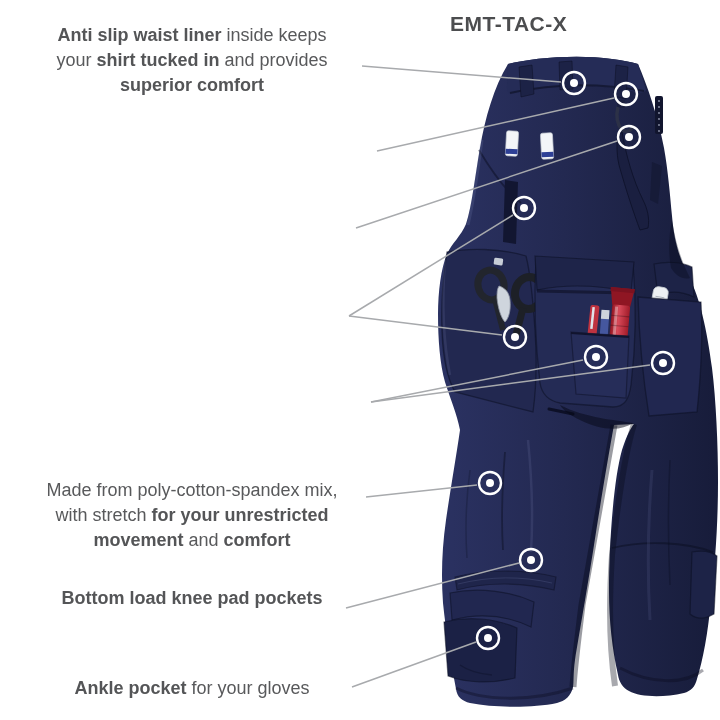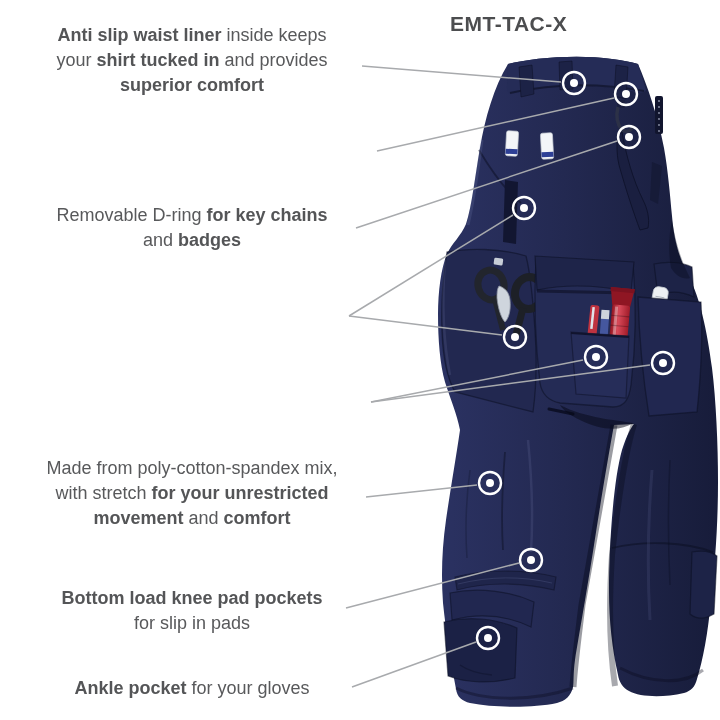--- a/index.html
+++ b/index.html
@@ -5,21 +5,21 @@
   html,body{margin:0;padding:0;background:#fff;}
   #stage{position:relative;width:720px;height:720px;background:#fff;overflow:hidden;
          font-family:"Liberation Sans",sans-serif;}
   #pants-svg{position:absolute;left:0;top:0;width:720px;height:720px;}
   .title{position:absolute;left:450px;top:12px;width:260px;text-align:left;
          font-size:21px;font-weight:700;letter-spacing:.5px;color:#4c4d4f;}
   .callout{position:absolute;left:0;width:384px;text-align:center;
            font-size:18px;line-height:25px;color:#58595b;font-weight:400;}
   .callout b{font-weight:700;color:#545557;}
   .c1{top:23px;} .c2{top:139px;} .c3{top:203px;} .c4{top:290px;}
-  .c5{top:380px;} .c6{top:456px;} .c7{top:586px;} .c8{top:676px;}
+  .c5{top:380px;} .c6{top:478px;} .c7{top:586px;} .c8{top:676px;}
 </style>
 </head>
 <body>
 
 <div id="stage">
 
   <svg id="pants-svg" viewBox="0 0 720 720">
     <defs>
       <linearGradient id="gBody" x1="0" y1="0" x2="1" y2="0">
         <stop offset="0" stop-color="#2b3262"></stop>
@@ -236,18 +236,17 @@
         <g>
           <circle cx="488" cy="638" r="11" fill="none" stroke="#ffffff" stroke-width="2.4"></circle>
           <circle cx="488" cy="638" r="4" fill="#ffffff"></circle>
         </g>
       </g>
   </svg>
 
   <div class="title">EMT-TAC-X</div>
 
   <div class="callout c1"><b>Anti slip waist liner</b><span> inside keeps</span><br><span>your </span><b>shirt tucked in</b><span> and provides</span><br><b>superior comfort</b></div>
-  <div class="callout c3"><span>Removable D-ring </span><b>for key chains</b><br><span>and </span><b>badges</b></div>
   <div class="callout c6"><span>Made from poly-cotton-spandex mix,</span><br><span>with stretch </span><b>for your unrestricted</b><br><b>movement</b><span> and </span><b>comfort</b></div>
-  <div class="callout c7"><b>Bottom load knee pad pockets</b><br><span>for slip in pads</span></div>
+  <div class="callout c7"><b>Bottom load knee pad pockets</b><br></div>
   <div class="callout c8"><b>Ankle pocket</b><span> for your gloves</span></div>
 
 </div>
 
 </body></html>

